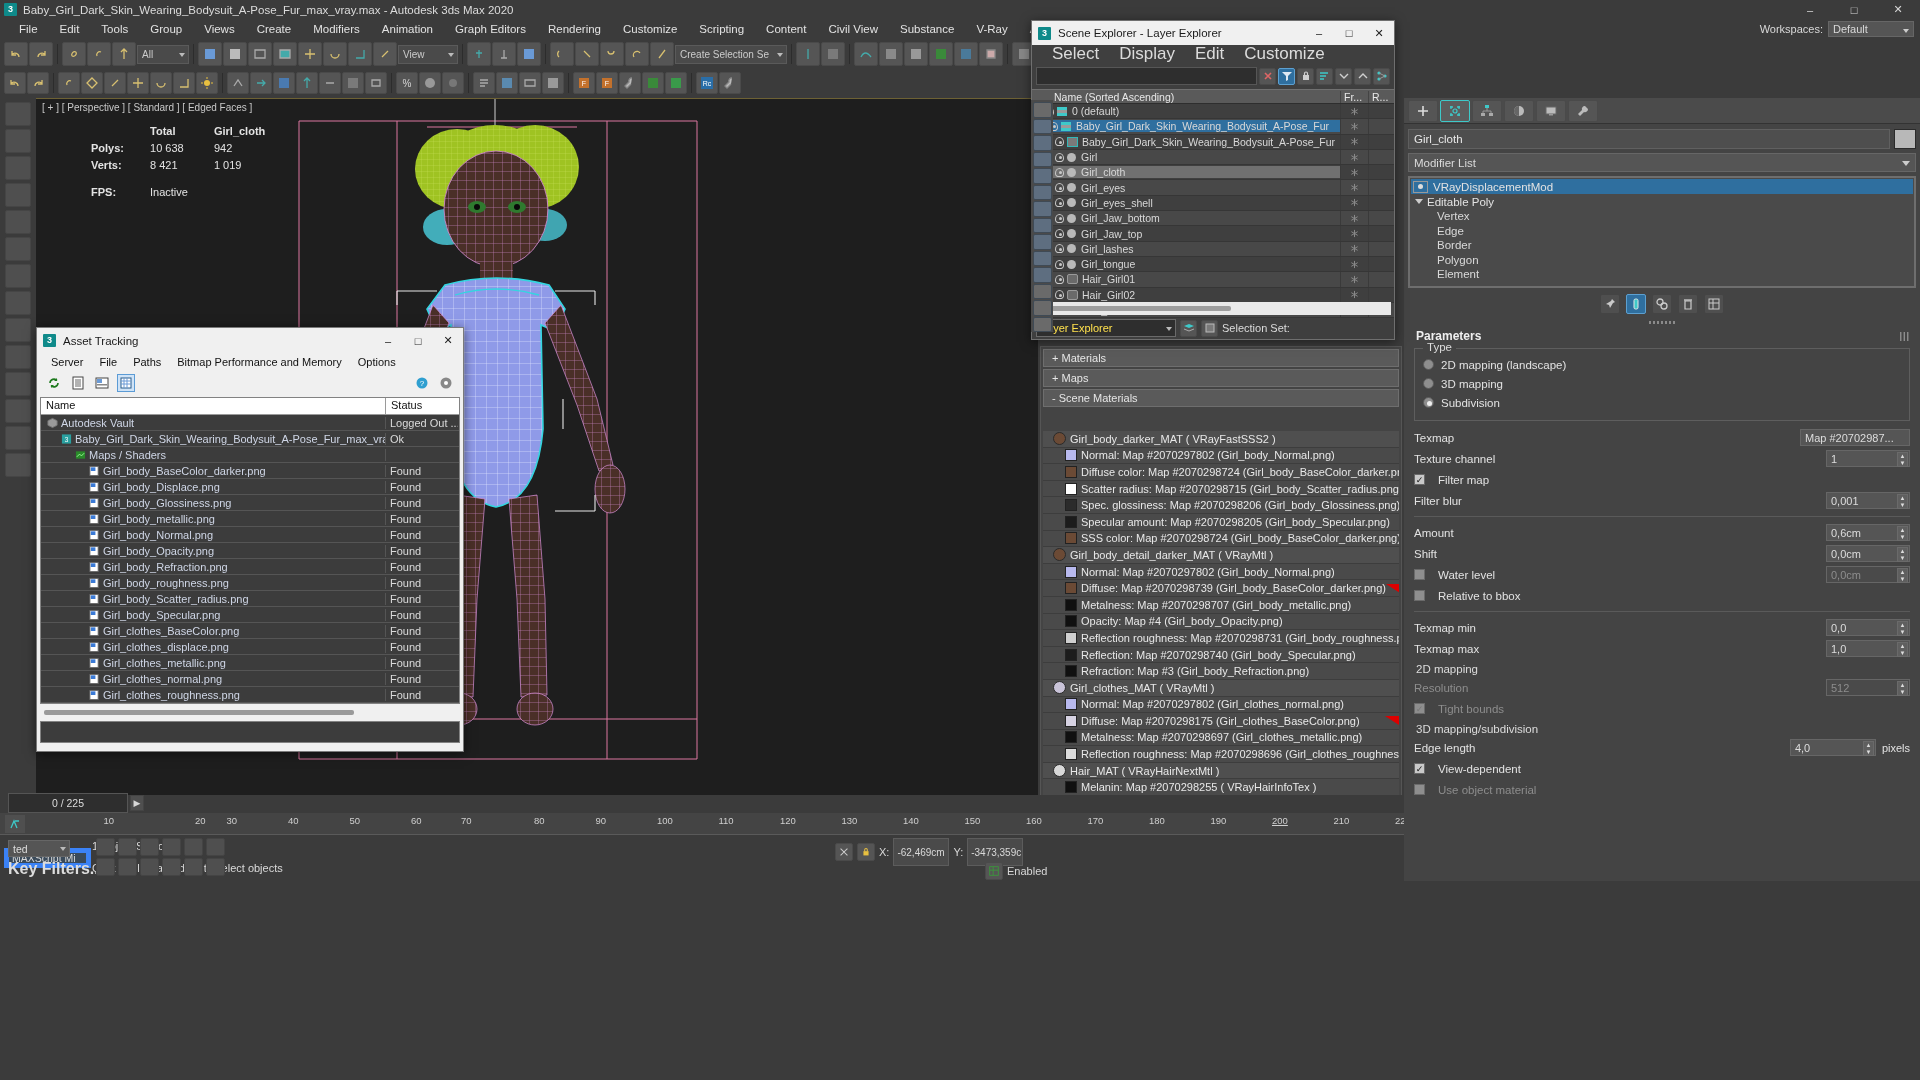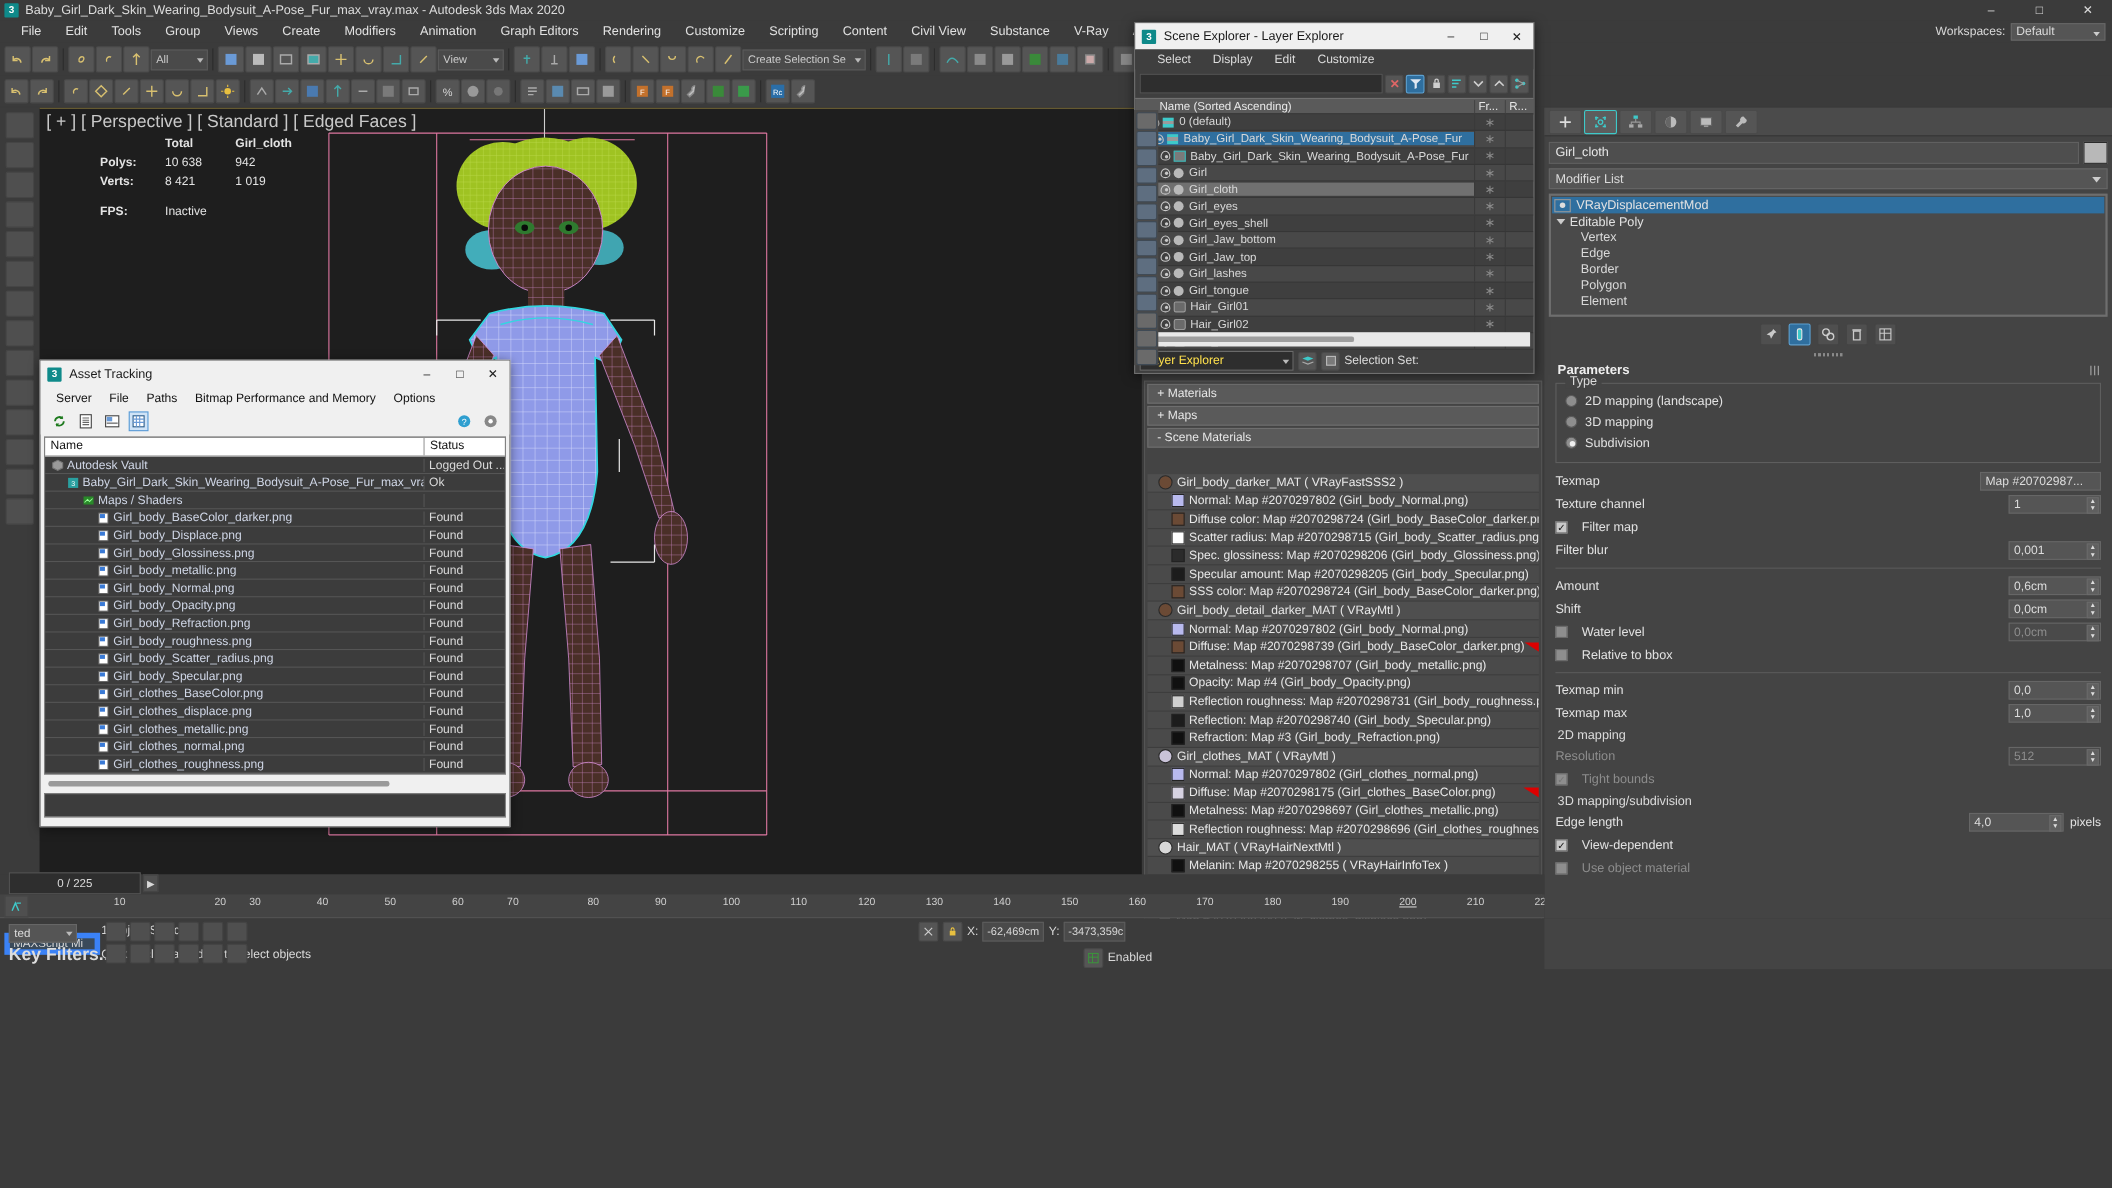--- a/index.html
+++ b/index.html
@@ -37,21 +37,21 @@
   .tsep { width:1px; height:20px; background:#2c2c2c; margin:0 3px; flex:0 0 auto;}
   .tcombo { height:19px; background:#4a4a4a; border:1px solid #5a5a5a; color:#ccc;
     font-size:10px; padding:1px 14px 1px 4px; position:relative; display:flex; align-items:center;}
   .tcombo::after{content:"";position:absolute;right:3px;top:7px;border-left:3px solid transparent;border-right:3px solid transparent;border-top:4px solid #bbb;}
   .tcombo.w50{width:52px;} .tcombo.w58{width:60px;} .tcombo.w110{width:112px;}
   .icn { width:14px; height:14px; display:block; }
 
   
   .viewport { position:absolute; left:36px; top:98px; width:1002px; height:697px;
     background:#1e1e1e; border-top:1px solid #6d6134; overflow:hidden; }
-  .vp-label { position:absolute; left:6px; top:3px; font-size:16px; color:#c9c9c9; }
+  .vp-label { position:absolute; left:6px; top:3px; font-size:10px; color:#c9c9c9; }
   .vp-stats { position:absolute; left:55px; top:24px; font-size:11px; color:#e3e3e3; line-height:17px;}
   .vp-stats table { border-collapse:collapse; }
   .vp-stats td { padding-right:26px; font-size:11px; }
   .vp-stats td.hdr { font-weight:bold; }
   .vp-stats td.lbl { font-weight:bold; }
 
   
   .char { position:absolute; left:50%; top:0; transform:translateX(-50%); width:520px; height:697px;}
   
   .vleft { position:absolute; left:0; top:98px; width:36px; height:697px; background:#3b3b3b;
@@ -95,21 +95,21 @@
   .at-ic { width:10px;height:12px;margin-right:4px;flex:0 0 auto; }
   .at-scroll { height:13px; background:#f0f0f0; margin:2px 3px; position:relative;}
   .at-scroll .thumb{position:absolute;left:4px;top:4px;width:310px;height:5px;background:#9a9a9a;border-radius:2px;}
   .at-status { height:22px; background:#3c3c3c; border:1px solid #828282; margin:2px 3px 4px 3px;}
 
   
   .se { position:absolute; left:1031px; top:20px; width:364px; height:320px;
      background:#3f3f3f; border:1px solid #6f6f6f; box-shadow:0 2px 10px rgba(0,0,0,.5); z-index:20;}
   .se-tb { height:24px; background:#f0f0f0; display:flex; align-items:center; }
   .se-menu { height:18px; background:#3f3f3f; display:flex; align-items:center; padding-left:10px;}
-  .se-menu > div { font-size:11px; color:#dcdcdc; padding:0 10px;text-align:right;}
+  .se-menu > div { font-size:17px; color:#dcdcdc; padding:0 10px;text-align:right;}
   .se-find { height:22px; margin:2px 4px; display:flex; align-items:center; gap:2px;}
   .se-inp { flex:1; height:18px; background:#2e2e2e; border:1px solid #565656; }
   .se-ib { width:17px;height:17px;background:#555;border:1px solid #4a4a4a;border-radius:2px;
      display:flex;align-items:center;justify-content:center;}
   .se-ib.on{background:#2f6f9f;border-color:#5da0d0;}
   .se-hdr { display:flex; height:15px; background:#5a5a5a; border-top:1px solid #707070;
     border-bottom:1px solid #2e2e2e; align-items:center; }
   .se-hdr .n { flex:1; font-size:10.5px; padding-left:22px; color:#e8e8e8;}
   .se-hdr .f { width:28px; font-size:10.5px; color:#e8e8e8; border-left:1px solid #444;padding-left:3px;}
   .se-hdr .r { width:26px; font-size:10.5px; color:#e8e8e8; border-left:1px solid #444;padding-left:3px;}
@@ -210,21 +210,21 @@
   .ruler { position:absolute; left:0; top:795px; width:1404px; height:18px; background:#3b3b3b;}
   .tl-ticks { position:absolute; left:0; top:813px; width:1404px; height:22px; background:#444;
      overflow:hidden; }
   .tl-ticks .tk { position:absolute; top:2px; font-size:9.5px; color:#cfcfcf;}
   .tl-ticks .tl-line{position:absolute;bottom:0;left:0;width:100%;height:1px;background:#5a5a5a;}
   .t-slider { position:absolute; left:42px; top:795px; width:14px; height:16px; background:#d08a2a;}
   .statusbar { position:absolute; left:0; top:835px; width:1920px; height:46px; background:#3b3b3b; }
   .sb-line1 { position:absolute; left:92px; top:840px; font-size:11px; color:#dadada;}
   .sb-line2 { position:absolute; left:92px; top:862px; font-size:11px; color:#dadada;}
   .coords { position:absolute; left:835px; top:838px; display:flex; align-items:center; gap:4px;}
-  .cofield{width:56px;height:18px;background:#4a4a4a;border:1px solid #5c5c5c;color:#d8d8d8;
+  .cofield{width:56px;height:28px;background:#4a4a4a;border:1px solid #5c5c5c;color:#d8d8d8;
     font-size:10px;display:flex;align-items:center;padding-left:3px;}
   .cobox{width:18px;height:18px;background:#555;border:1px solid #4a4a4a;border-radius:2px;
     display:flex;align-items:center;justify-content:center;}
   .enabled { position:absolute; left:985px; top:862px; display:flex;align-items:center;gap:4px;font-size:11px;}
   .maxscript { position:absolute; left:4px; top:848px; width:87px; height:20px; background:#3a4a5a;
      border:5px solid #3b82f6; color:#d8d8d8; font-size:10.5px; display:flex;align-items:center;padding-left:3px;}
   .rbottom { position:absolute; left:1404px; top:835px; width:516px; height:46px; background:#444;}
   .rb-combo { position:absolute; left:8px; top:840px; width:62px; height:17px; background:#555;
     border:1px solid #666; color:#ddd; font-size:10.5px; display:flex;align-items:center;padding-left:4px;position:relative;}
   .rb-combo::after{content:"";position:absolute;right:3px;top:6px;border-left:3px solid transparent;border-right:3px solid transparent;border-top:4px solid #bbb;}

